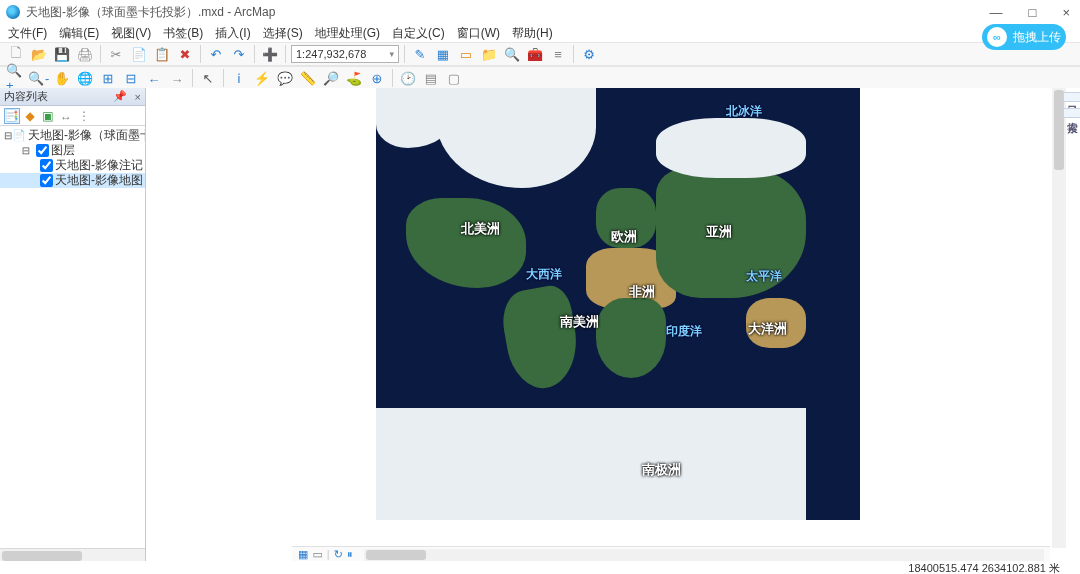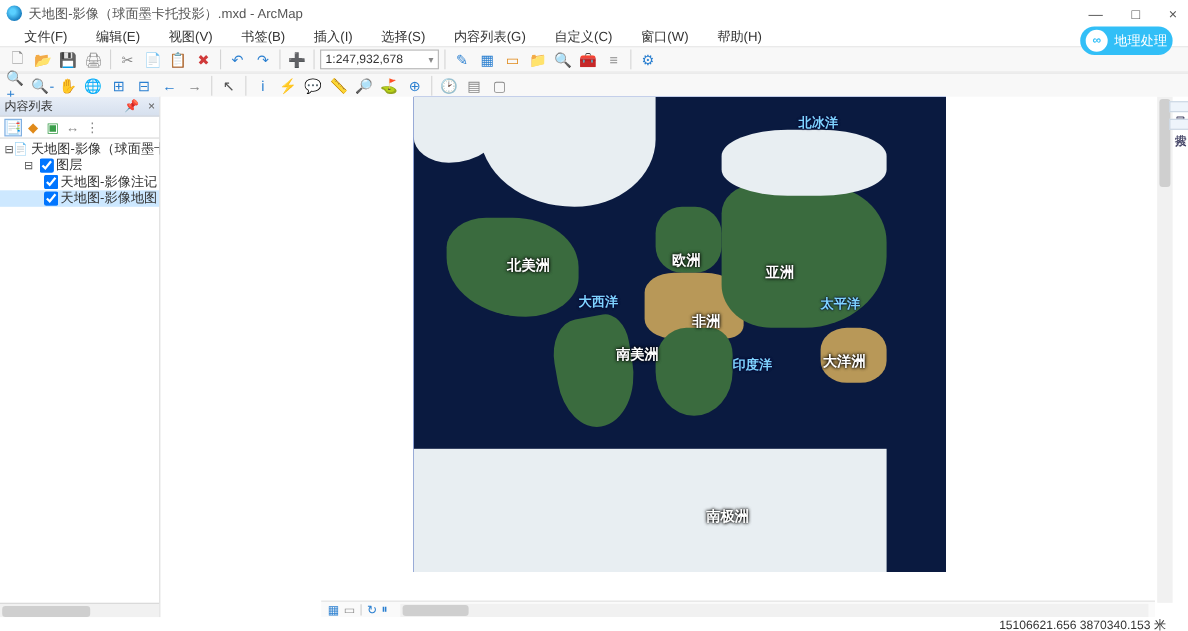--- a/index.html
+++ b/index.html
@@ -32,21 +32,21 @@
   .menubar {
     height: 18px;
     display: flex;
     align-items: center;
     gap: 12px;
     padding: 0 8px;
     background: #fff;
     color: #333;
     font-size: 12px;
   }
-  .menubar span { cursor: default; margin-left: 14px; }
+  .menubar span { cursor: default; }
   .upload-btn {
     position: absolute;
     top: 24px;
     right: 14px;
     height: 26px;
     width: 84px;
     border-radius: 14px;
     background: #32bff7;
     color: #fff;
     display: flex;
@@ -260,29 +260,29 @@
   </div>
 </div>
 
 <div class="menubar">
   <span>文件(F)</span>
   <span>编辑(E)</span>
   <span>视图(V)</span>
   <span>书签(B)</span>
   <span>插入(I)</span>
   <span>选择(S)</span>
-  <span>内容列表(G)</span>
+  <span>地理处理(G)</span>
   <span>自定义(C)</span>
   <span>窗口(W)</span>
   <span>帮助(H)</span>
 </div>
 
 <div class="upload-btn">
   <div class="cloud">∞</div>
-  <span>地理处理</span>
+  <span>拖拽上传</span>
 </div>
 
 <div class="toolbar">
   <span class="tb-btn c-gray">🗋</span>
   <span class="tb-btn c-orange">📂</span>
   <span class="tb-btn c-blue">💾</span>
   <span class="tb-btn c-gray">🖨</span>
   <span class="tb-sep"></span>
   <span class="tb-btn c-gray">✂</span>
   <span class="tb-btn c-gray">📄</span>
@@ -386,23 +386,23 @@
         <div class="land" style="left:130px; top:200px; width:70px; height:100px; border-radius:40% 30% 60% 50%; transform:rotate(-10deg)"></div>
         <div class="land" style="left:220px; top:100px; width:60px; height:60px; border-radius:40%;"></div>
         <div class="desert" style="left:210px; top:160px; width:90px; height:60px; border-radius:30% 40% 20% 30%;"></div>
         <div class="land" style="left:220px; top:210px; width:70px; height:80px; border-radius:40% 30% 50% 50%;"></div>
         <div class="land" style="left:280px; top:80px; width:150px; height:130px; border-radius:20% 40% 50% 30%;"></div>
         <div class="ice" style="left:280px; top:30px; width:150px; height:60px; border-radius:40%;"></div>
         <div class="desert" style="left:370px; top:210px; width:60px; height:50px; border-radius:40%;"></div>
         <div class="ice" style="left:0; top:320px; width:430px; height:112px;"></div>
 
         <div class="map-label ocean-lbl" style="left:350px; top:15px;">北冰洋</div>
-        <div class="map-label" style="left:85px;  top:144px;">北美洲</div>
+        <div class="map-label" style="left:85px;  top:132px;">北美洲</div>
         <div class="map-label" style="left:235px; top:140px;">欧洲</div>
-        <div class="map-label" style="left:320px; top:135px;margin-top:16px;">亚洲</div>
+        <div class="map-label" style="left:330px; top:135px;">亚洲</div>
         <div class="map-label ocean-lbl" style="left:150px; top:178px;">大西洋</div>
         <div class="map-label" style="left:253px; top:195px;">非洲</div>
         <div class="map-label ocean-lbl" style="left:370px; top:180px;">太平洋</div>
         <div class="map-label" style="left:140px; top:225px;padding-left:44px;">南美洲</div>
         <div class="map-label" style="left:372px; top:232px;">大洋洲</div>
         <div class="map-label ocean-lbl" style="left:290px; top:235px;">印度洋</div>
         <div class="map-label" style="left:266px; top:373px;">南极洲</div>
       </div>
     </div>
 
@@ -424,14 +424,14 @@
         <span class="c-blue">⏸</span>
       </div>
       <div class="hscroll">
         <div class="thumb"></div>
       </div>
     </div>
   </div>
 </div>
 
 <div class="statusbar">
-  <span>15106621.656 3870340.153 米</span>
+  <span>18400515.474 2634102.881 米</span>
 </div>
 
 </body></html>

